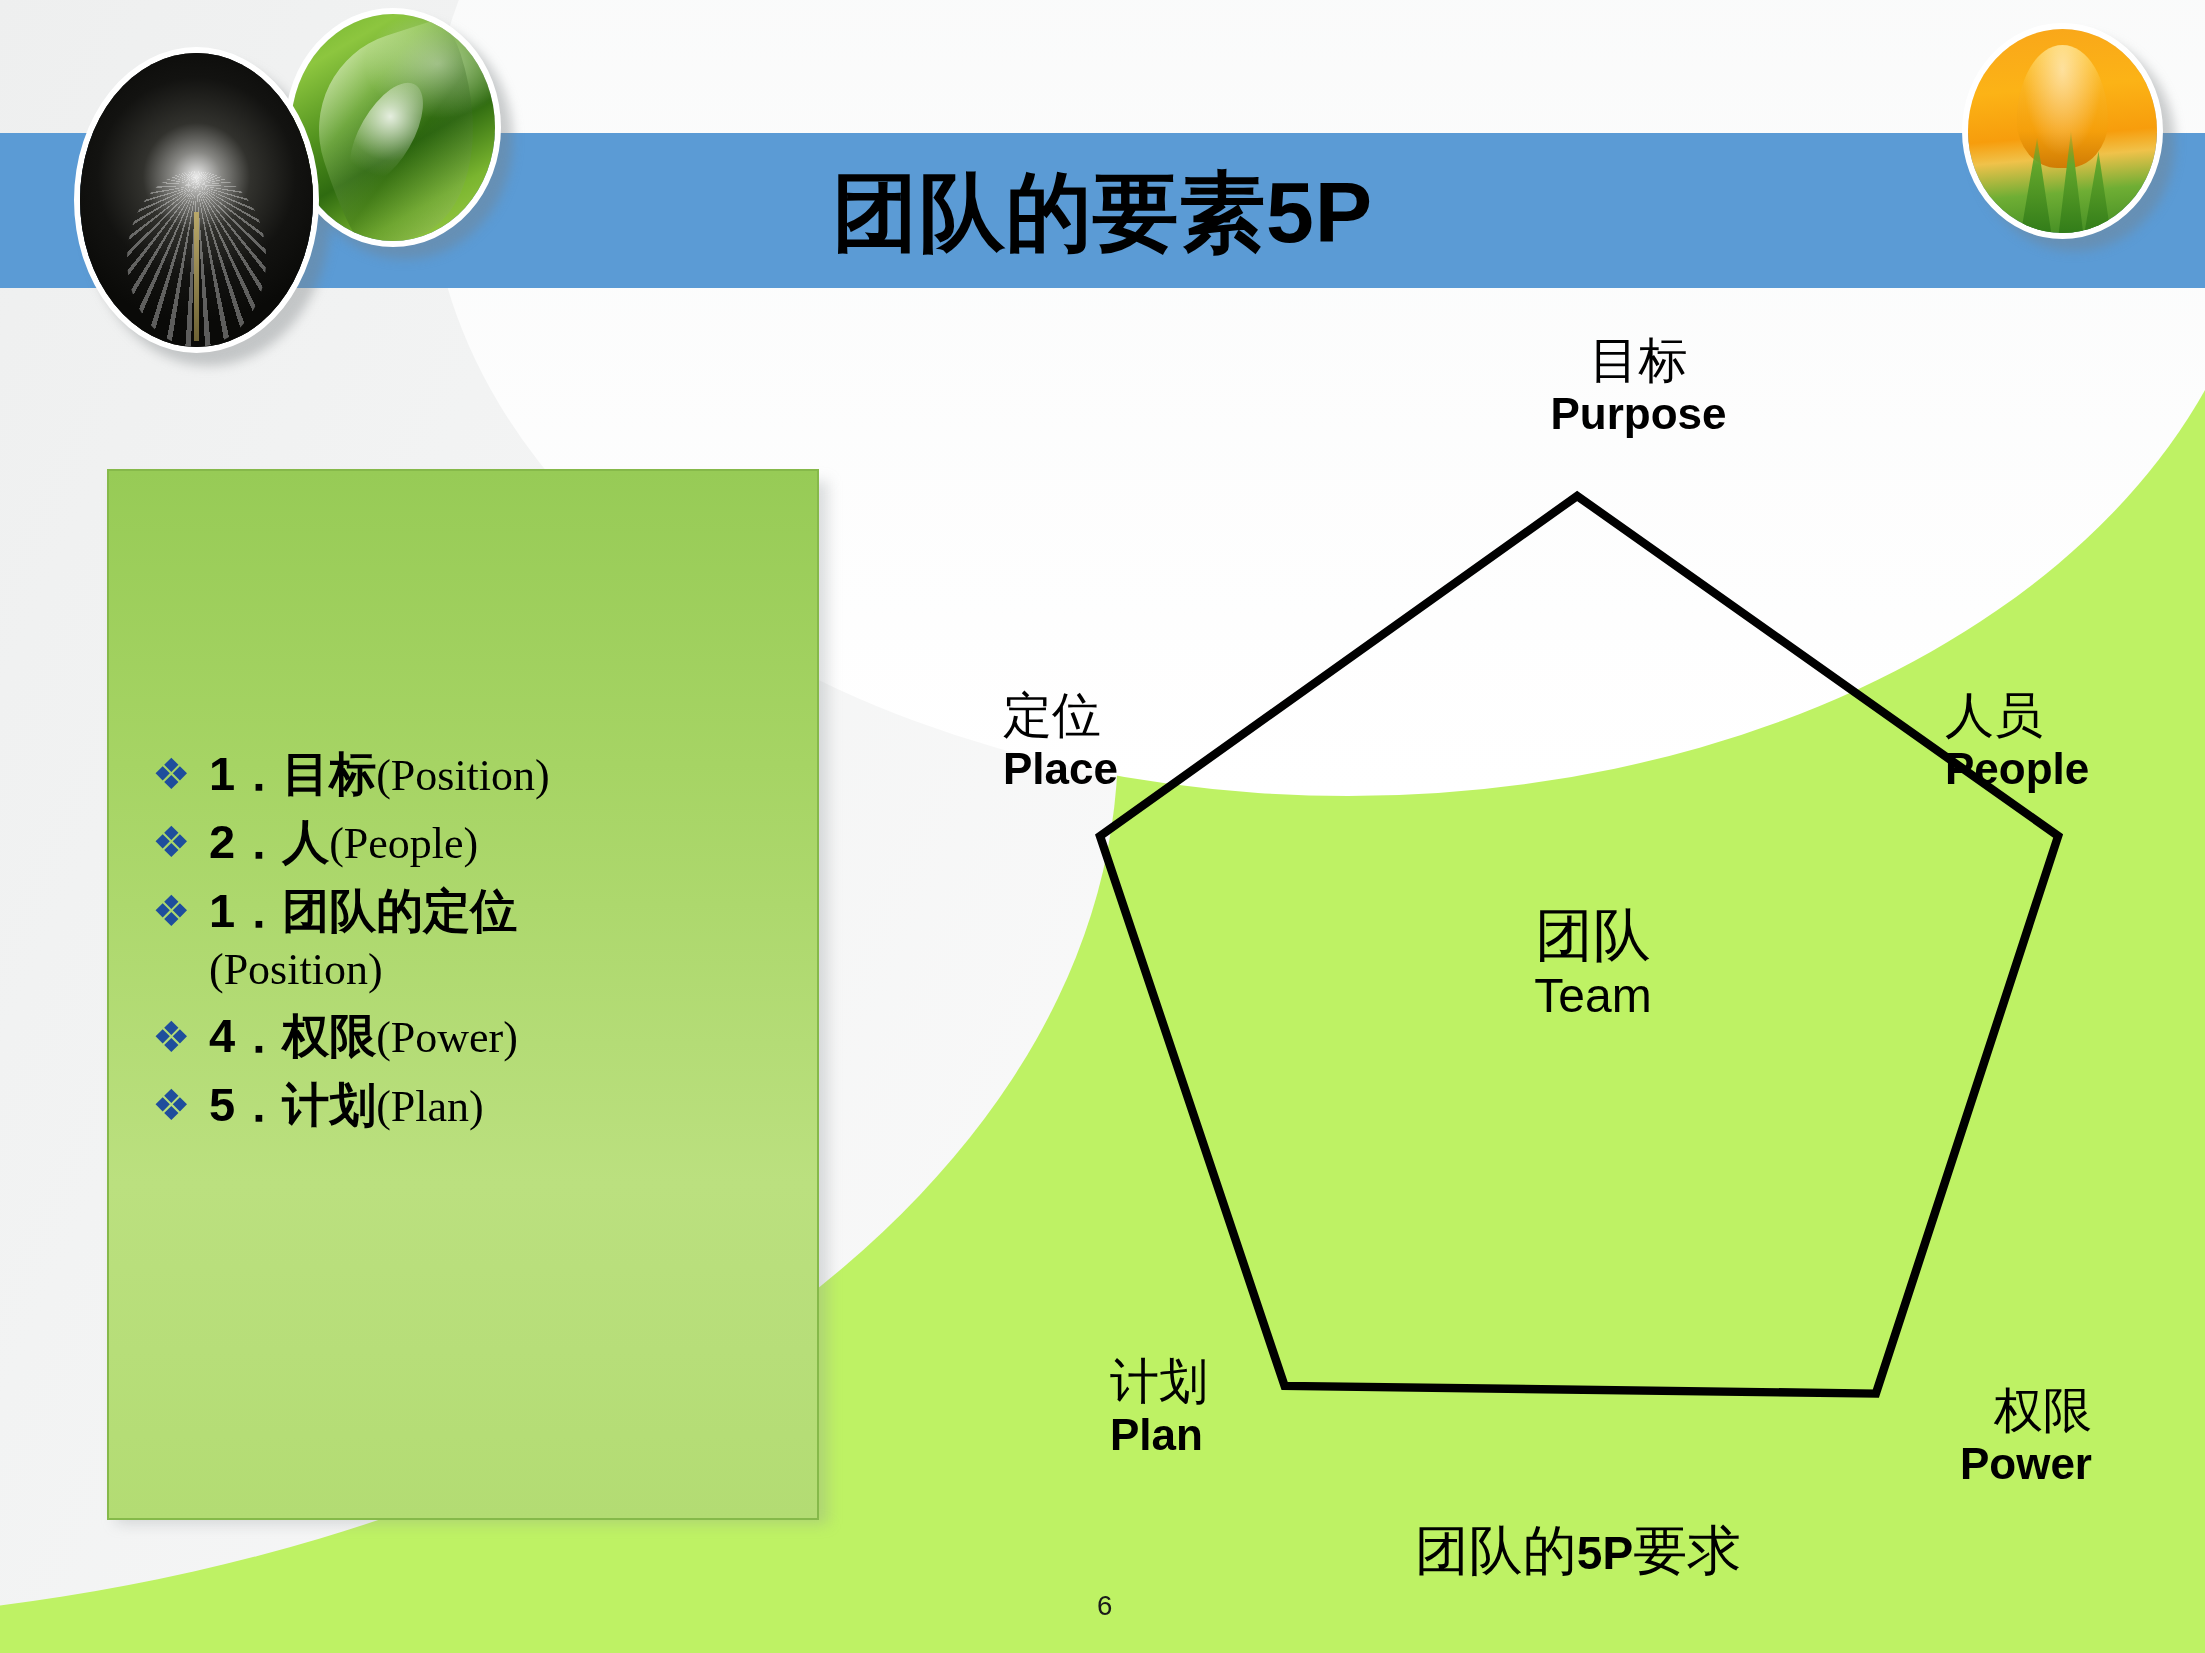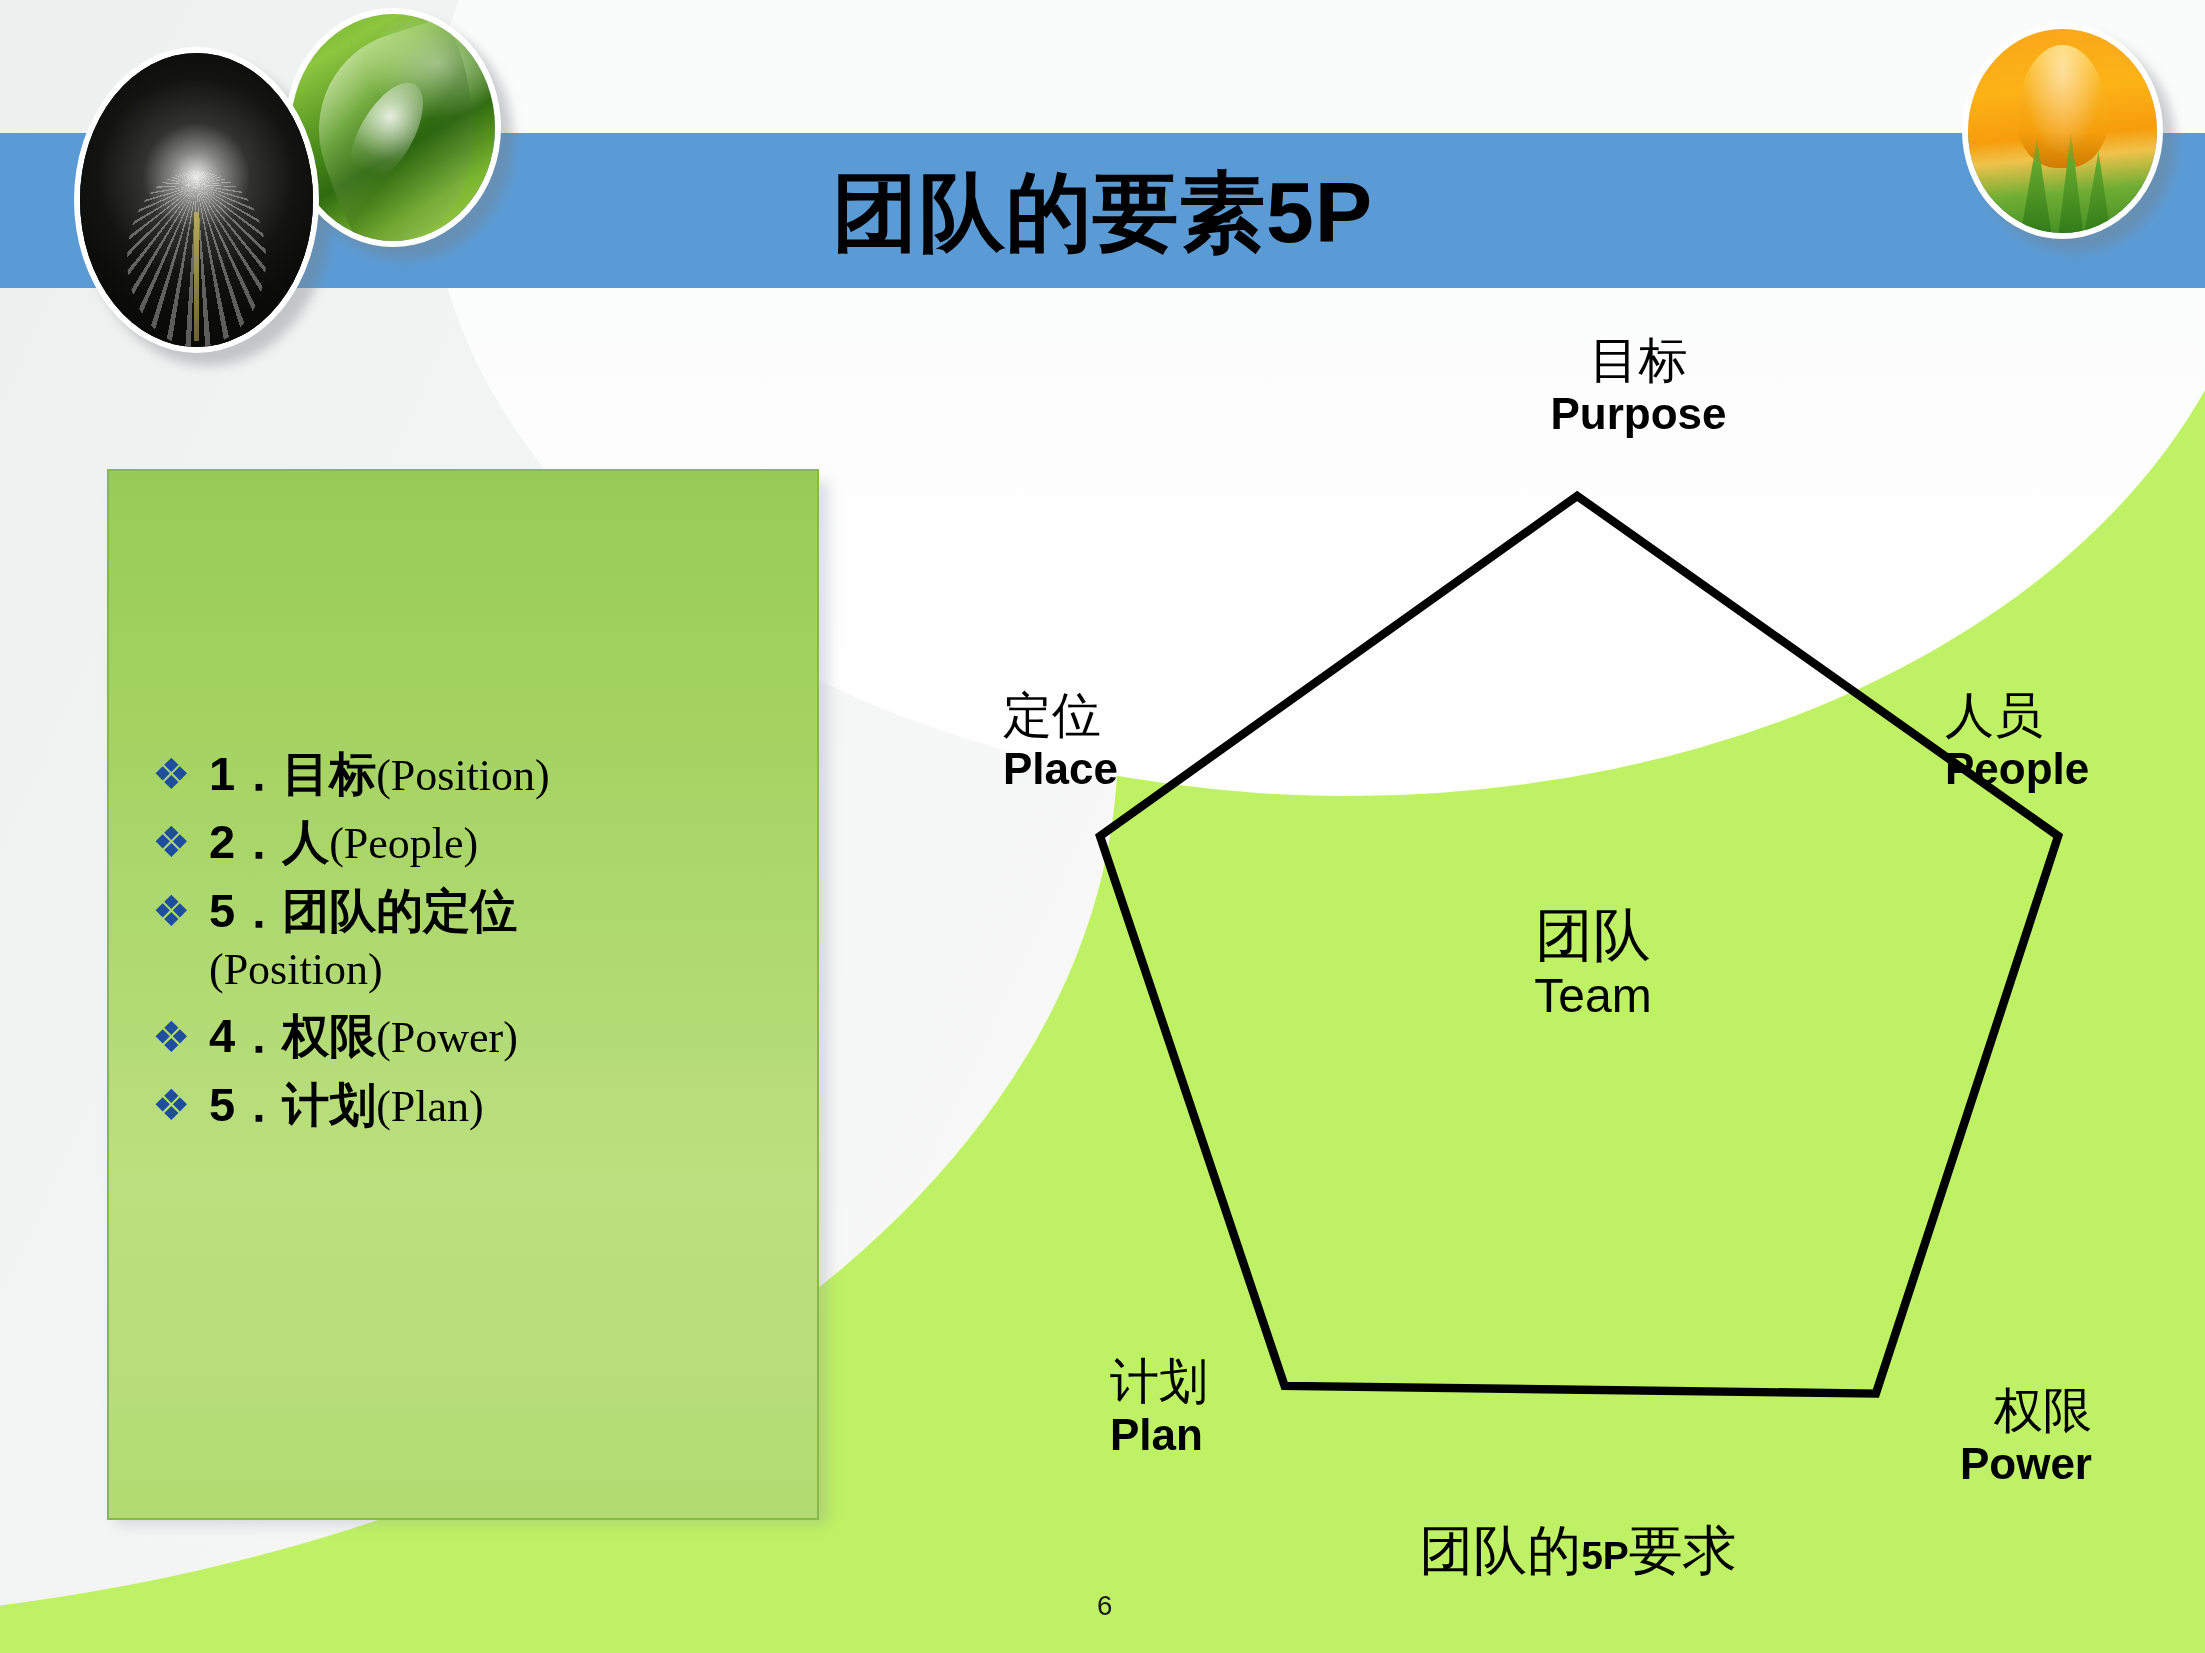--- a/index.html
+++ b/index.html
@@ -323,21 +323,21 @@
     text-align: center;
     font-family: "Liberation Serif", serif;
     font-size: 54px;
     color: #000000;
     z-index: 7;
     white-space: nowrap;
   }
   #star-caption .num {
     font-family: "Liberation Sans", sans-serif;
     font-weight: bold;
-    font-size: 39px;
+    font-size: 46px;
   }
 
   #page-number {
     position: absolute;
     left: 1097px;
     top: 1590px;
     font-family: "Liberation Sans", sans-serif;
     font-size: 27.6px;
     color: #1a1a1a;
     z-index: 7;
@@ -378,21 +378,21 @@
         <span class="bullet-text"><span>1．目标</span><span class="en">(Position)</span></span>
       </div>
 
       <div class="bullet-row">
         <span class="bullet-marker">❖</span>
         <span class="bullet-text"><span>2．人</span><span class="en">(People)</span></span>
       </div>
 
       <div class="bullet-row">
         <span class="bullet-marker">❖</span>
-        <span class="bullet-text"><span>5．团队的定位</span><br><span class="en">(Position)</span></span>
+        <span class="bullet-text"><span>1．团队的定位</span><br><span class="en">(Position)</span></span>
       </div>
 
       <div class="bullet-row">
         <span class="bullet-marker">❖</span>
         <span class="bullet-text"><span>4．权限</span><span class="en">(Power)</span></span>
       </div>
 
       <div class="bullet-row">
         <span class="bullet-marker">❖</span>
         <span class="bullet-text"><span>5．计划</span><span class="en">(Plan)</span></span>

